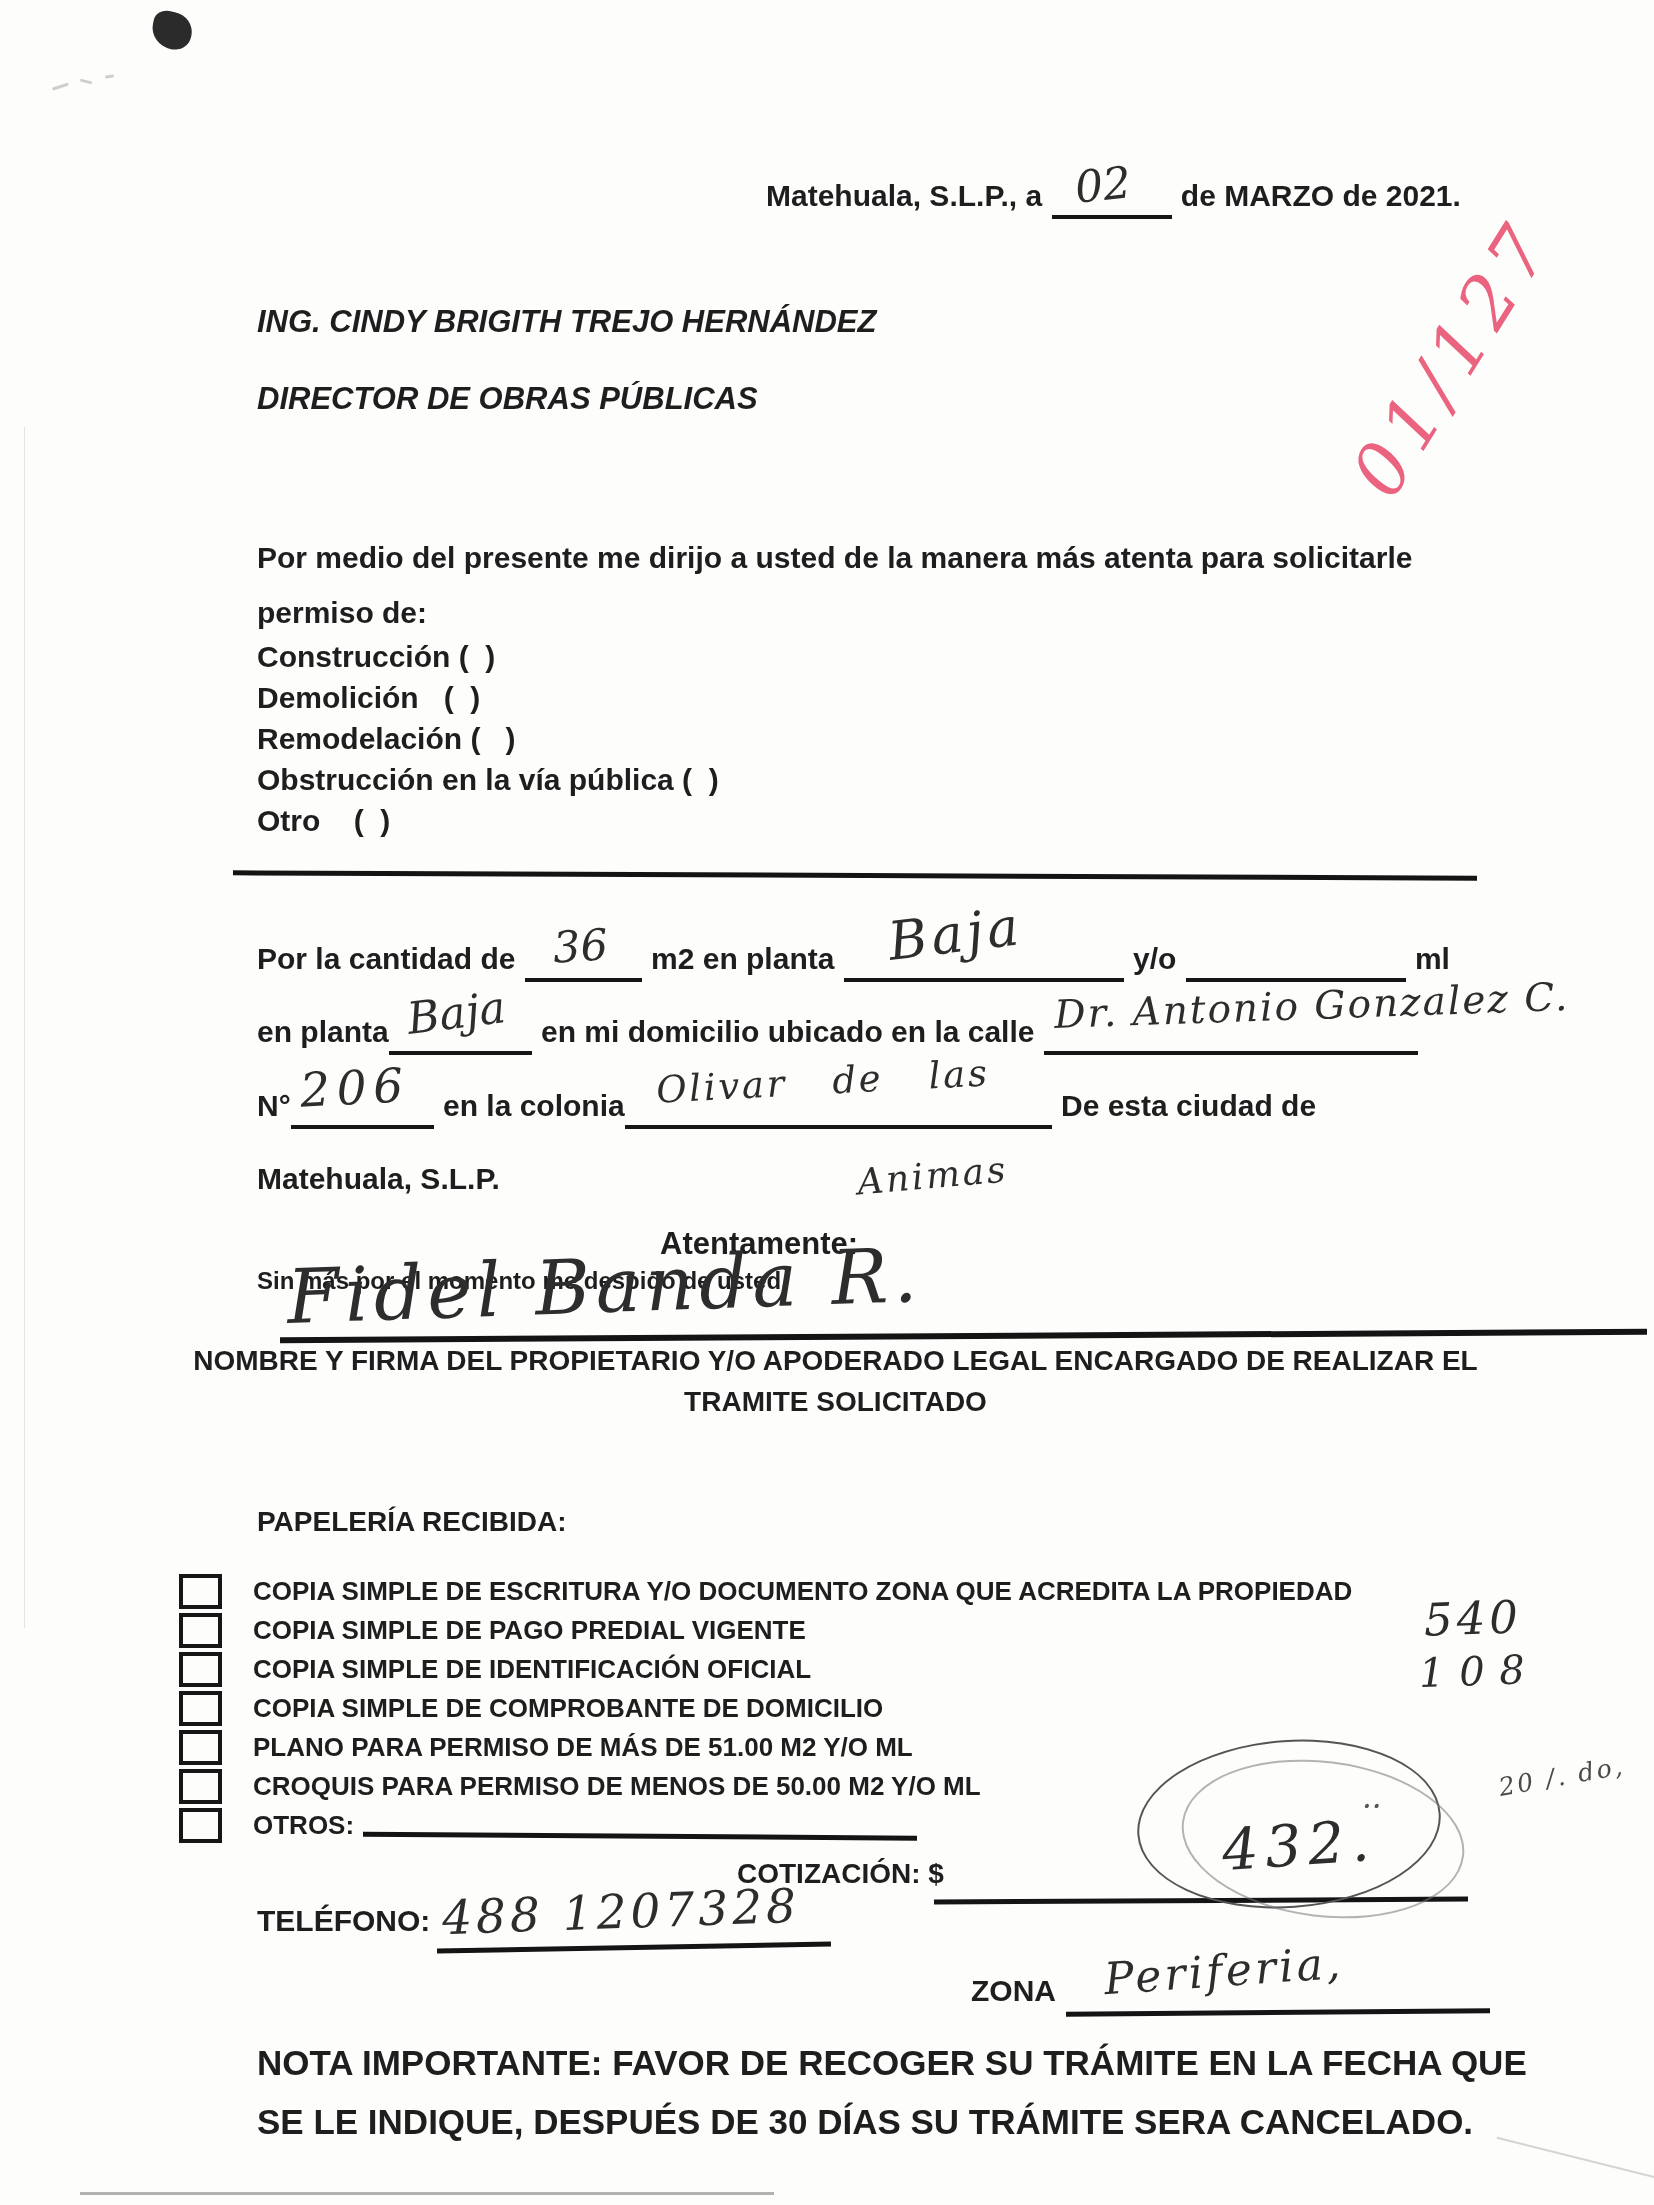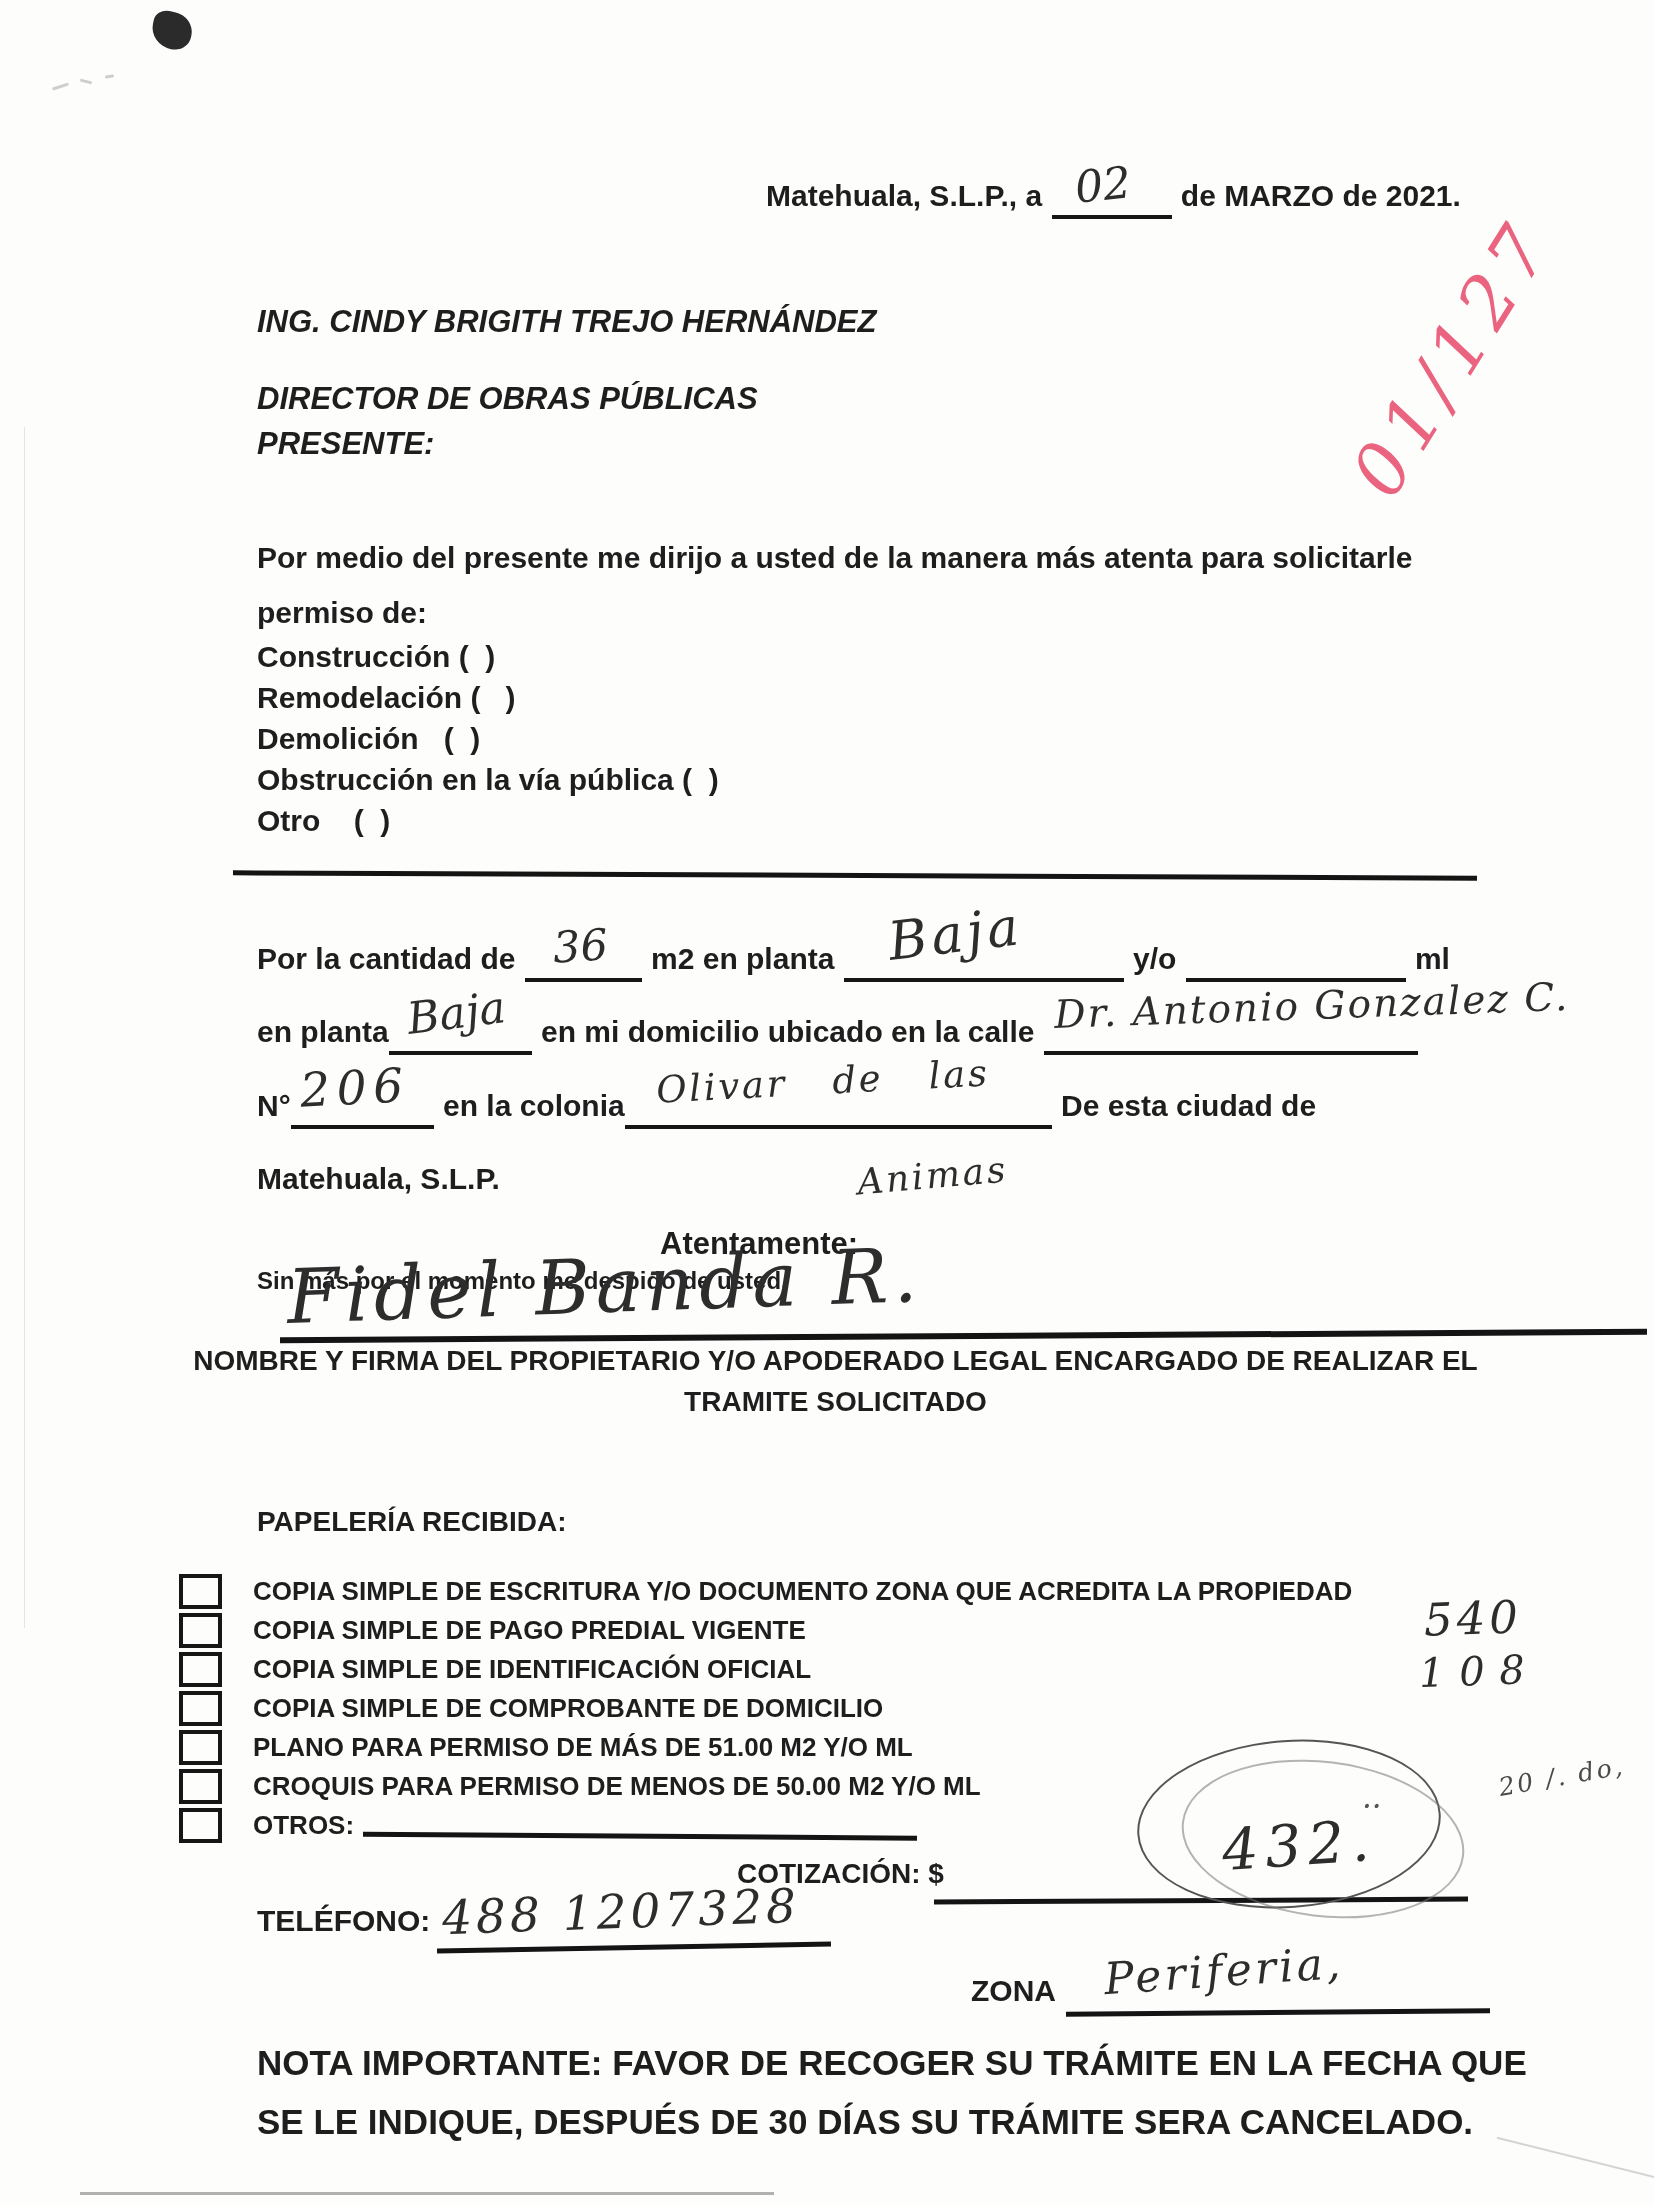--- a/index.html
+++ b/index.html
@@ -68,32 +68,31 @@
     <span class="blank" style="width:120px;height:36px;">
       <span class="hw abs" style="left:23px;top:-20px;font-size:44px;transform:rotate(-6deg);">02</span>
     </span>
     <span class="gap"></span>
     <span class="txt">de MARZO de 2021.</span>
   </div>
 
   <div class="abs" style="left:257px;top:304px;font-size:31px;font-style:italic;">
     <div class="txt">ING. CINDY BRIGITH TREJO HERNÁNDEZ</div>
     <div class="txt" style="margin-top:41px;">DIRECTOR DE OBRAS PÚBLICAS</div>
-    <div class="txt" style="margin-top:8.7px;">PRESENTE:</div>
   </div>
 
   <div class="abs" style="left:257px;top:530px;font-size:30px;line-height:55px;">
     <div class="txt">Por medio del presente me dirijo a usted de la manera más atenta para solicitarle</div>
     <div class="txt">permiso de:</div>
   </div>
 
   <div class="abs" style="left:257px;top:636px;font-size:30px;line-height:41px;">
     <div class="txt">Construcción (  )</div>
+    <div class="txt">Demolición   (  )</div>
     <div class="txt">Remodelación (   )</div>
-    <div class="txt">Demolición   (  )</div>
     <div class="txt">Obstrucción en la vía pública (  )</div>
     <div class="txt">Otro    (  )</div>
   </div>
 
   <div class="abs line" style="left:233px;top:873px;width:1244px;height:4.7px;transform:rotate(0.25deg);"></div>
 
   <div class="abs row" style="left:257px;top:942px;font-size:30px;">
     <span class="txt">Por la cantidad de</span>
     <span class="gap"></span>
     <span class="blank" style="width:117px;height:36px;">

